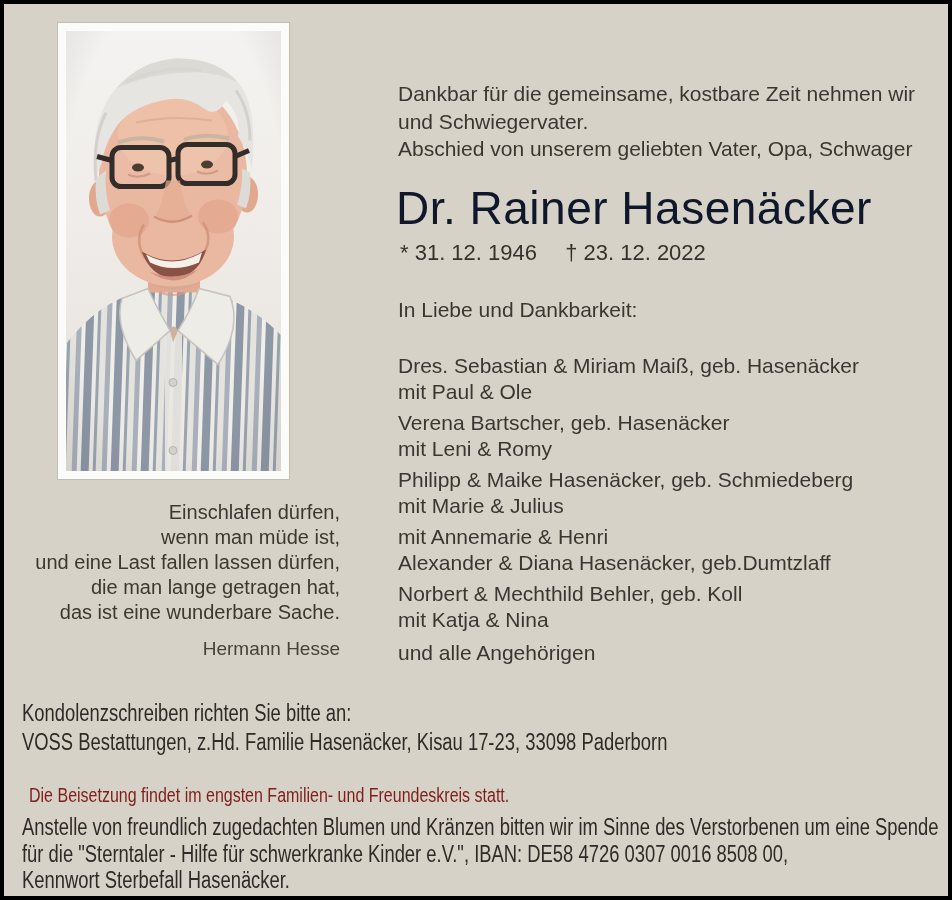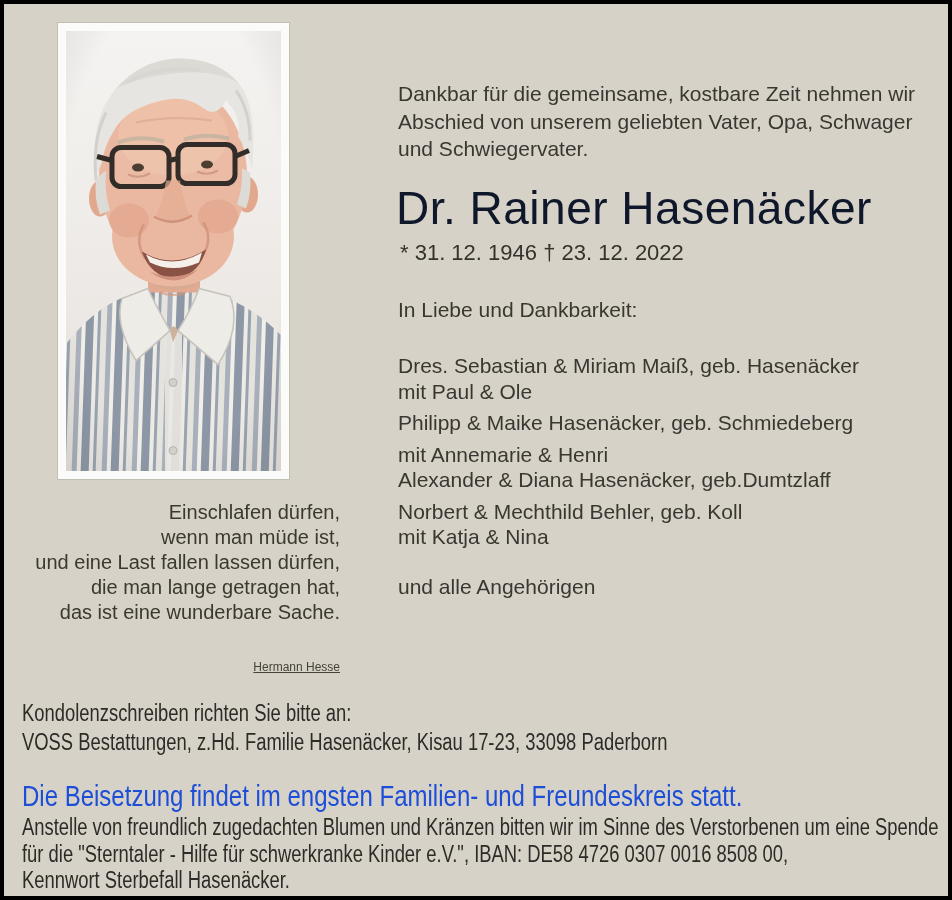--- a/index.html
+++ b/index.html
@@ -19,52 +19,52 @@
     background:#fbfbfa;border:1px solid #c3beb3;box-sizing:border-box;
     padding:8px;
   }
   .photo-frame svg{display:block;width:100%;height:100%;}
   
   .poem{
     position:absolute;left:8px;top:500px;width:332px;
     text-align:right;font-size:20px;line-height:25px;color:#3b3832;
   }
   .poem-author{
-    margin-top:30px;font-size:12px;color:#45423c;text-decoration:underline;
+    margin-top:11px;font-size:19px;color:#45423c;
   }
   
   .intro{
     position:absolute;left:398px;top:80px;width:540px;
     font-size:21px;line-height:27.5px;color:#3a3732;
   }
   .deceased-name{
     position:absolute;left:396px;top:181px;width:545px;
     font-size:46px;letter-spacing:.5px;color:#0f172a;white-space:nowrap;
   }
   .dates{
     position:absolute;left:400px;top:240px;font-size:22px;color:#35322d;
   }
-  .dates .death{}
+  .dates .death{margin-left:22px;}
   .liebe-heading{
     position:absolute;left:398px;top:298px;font-size:21px;color:#3a3732;
   }
   .mourners{
     position:absolute;left:398px;top:353px;width:545px;
     font-size:21px;line-height:25.5px;color:#3a3732;
   }
   .mourner-entry{margin-bottom:6px;}
-  .mourners-closing{margin-top:24px;}
+  .mourners-closing{margin-top:8px;}
   
   .footer-line{white-space:nowrap;}
   .footer-line>span{
     display:inline-block;transform:scaleX(.8);transform-origin:0 50%;
     white-space:nowrap;
   }
   .condolence{position:absolute;left:22px;top:699px;font-size:23px;line-height:29px;color:#2d2b27;}
-  .burial{position:absolute;left:22px;top:781px;font-size:30px;line-height:29px;color:#1d4ed8;}
+  .burial{position:absolute;left:29px;top:781px;font-size:20px;line-height:29px;color:#7f1d1d;}
   .donation{position:absolute;left:22px;top:814px;font-size:23px;line-height:26.5px;color:#2d2b27;}
 </style>
 </head>
 <body>
 
 <div class="card">
 
   <div class="photo-frame">
     <svg viewBox="0 0 215 441" preserveAspectRatio="xMidYMid slice">
       <defs>
@@ -161,38 +161,43 @@
     <div>Einschlafen dürfen,</div>
     <div>wenn man müde ist,</div>
     <div>und eine Last fallen lassen dürfen,</div>
     <div>die man lange getragen hat,</div>
     <div>das ist eine wunderbare Sache.</div>
     <div class="poem-author">Hermann Hesse</div>
   </div>
 
   <div class="intro">
     <div>Dankbar für die gemeinsame, kostbare Zeit nehmen wir</div>
+    <div>und Schwiegervater.</div>
     <div>Abschied von unserem geliebten Vater, Opa, Schwager</div>
-    <div>und Schwiegervater.</div>
   </div>
 
   <div class="deceased-name">Dr. Rainer Hasenäcker</div>
   <div class="dates">
     <span class="birth">* 31. 12. 1946</span>
     <span class="death">† 23. 12. 2022</span>
   </div>
 
   <div class="liebe-heading">In Liebe und Dankbarkeit:</div>
   <div class="mourners">
     <div class="mourner-entry">
       <div>Dres. Sebastian &amp; Miriam Maiß, geb. Hasenäcker</div>
       <div>mit Paul &amp; Ole</div>
     </div>
     <div class="mourner-entry">
+      <div>Verena Bartscher, geb. Hasenäcker</div>
+      <div>mit Leni &amp; Romy</div>
+    </div>
+    <div class="mourner-entry">
       <div>Philipp &amp; Maike Hasenäcker, geb. Schmiedeberg</div>
+      <div>mit Marie &amp; Julius</div>
     </div>
     <div class="mourner-entry">
       <div>mit Annemarie &amp; Henri</div>
       <div>Alexander &amp; Diana Hasenäcker, geb.Dumtzlaff</div>
     </div>
     <div class="mourner-entry">
       <div>Norbert &amp; Mechthild Behler, geb. Koll</div>
       <div>mit Katja &amp; Nina</div>
     </div>
     <div class="mourners-closing">und alle Angehörigen</div>

